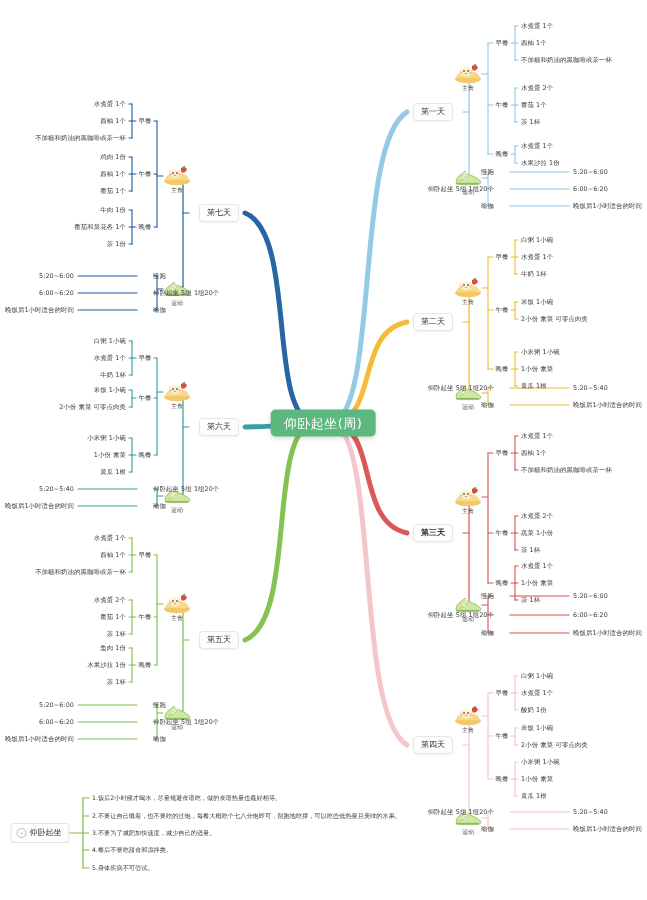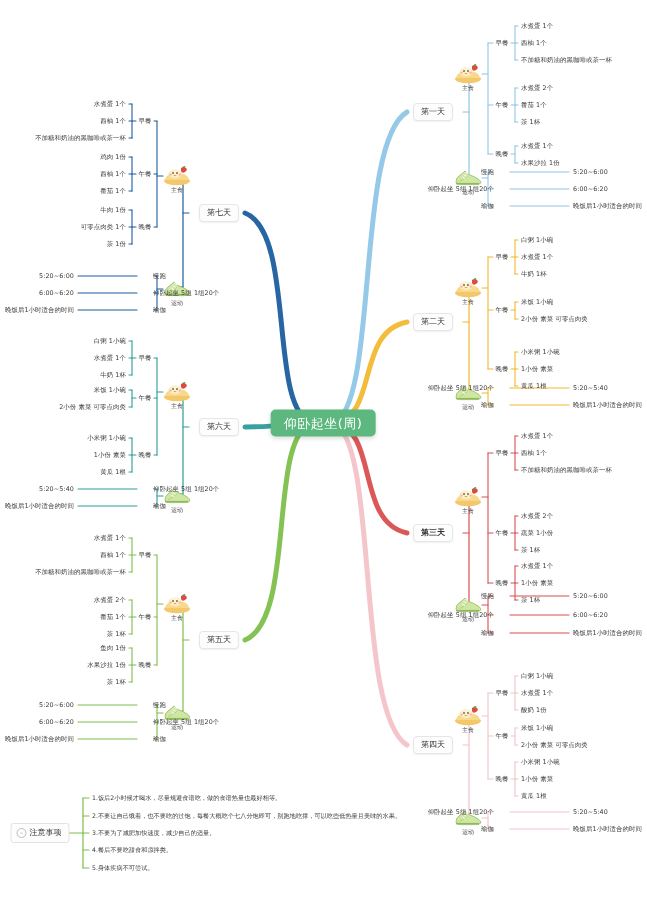--- a/index.html
+++ b/index.html
@@ -558,32 +558,32 @@
       <div class="node meal" style="left: 145px; top: 121px;">早餐</div>
       <div class="node leaf l" style="left: 126px; top: 104px;">水煮蛋 1个</div>
       <div class="node leaf l" style="left: 126px; top: 121px;">西柚 1个</div>
       <div class="node leaf l" style="left: 126px; top: 138px;">不加糖和奶油的黑咖啡或茶一杯</div>
       <div class="node meal" style="left: 145px; top: 174px;">午餐</div>
       <div class="node leaf l" style="left: 126px; top: 157px;">鸡肉 1份</div>
       <div class="node leaf l" style="left: 126px; top: 174px;">西柚 1个</div>
       <div class="node leaf l" style="left: 126px; top: 191px;">番茄 1个</div>
       <div class="node meal" style="left: 145px; top: 227px;">晚餐</div>
       <div class="node leaf l" style="left: 126px; top: 210px;">牛肉 1份</div>
-      <div class="node leaf l" style="left: 126px; top: 227px;">可零点肉类 1个</div>
+      <div class="node leaf l" style="left: 126px; top: 227px;">番茄和菜花各 1个</div>
       <div class="node leaf l" style="left: 126px; top: 244px;">茶 1份</div>
       <div class="node leaf r" style="left: 153px; top: 276px;">慢跑</div>
       <div class="node leaf l" style="left: 74px; top: 276px;">5:20~6:00</div>
       <div class="node leaf r" style="left: 153px; top: 293px;">仰卧起坐 5组 1组20个</div>
       <div class="node leaf l" style="left: 74px; top: 293px;">6:00~6:20</div>
       <div class="node leaf r" style="left: 153px; top: 310px;">瑜伽</div>
       <div class="node leaf l" style="left: 74px; top: 310px;">晚饭后1小时适合的时间</div>
       <div class="node central" style="left: 323px; top: 423px; background: rgb(92, 184, 127);">仰卧起坐(周)</div>
       <div class="node notebox" style="left: 40px; top: 833px;">
         <span class="minus">–</span>
-        <span>注意事项</span>
+        <span>仰卧起坐</span>
       </div>
       <div class="node notetext" style="left: 92px; top: 798px;">1.饭后2小时候才喝水，尽量规避食谱吃，做的食谱热量也最好相等。</div>
       <div class="node notetext" style="left: 92px; top: 816px;">2.不要让自己饿着，也不要吃的过饱，每餐大概吃个七八分饱即可，别跑地吃撑，可以吃些低热量且美味的水果。</div>
       <div class="node notetext" style="left: 92px; top: 833px;">3.不要为了减肥加快速度，减少自己的适量。</div>
       <div class="node notetext" style="left: 92px; top: 850px;">4.餐后不要吃甜食和凉拌类。</div>
       <div class="node notetext" style="left: 92px; top: 868px;">5.身体疾病不可尝试。</div>
     </div>
 </div>
 
 </body></html>

